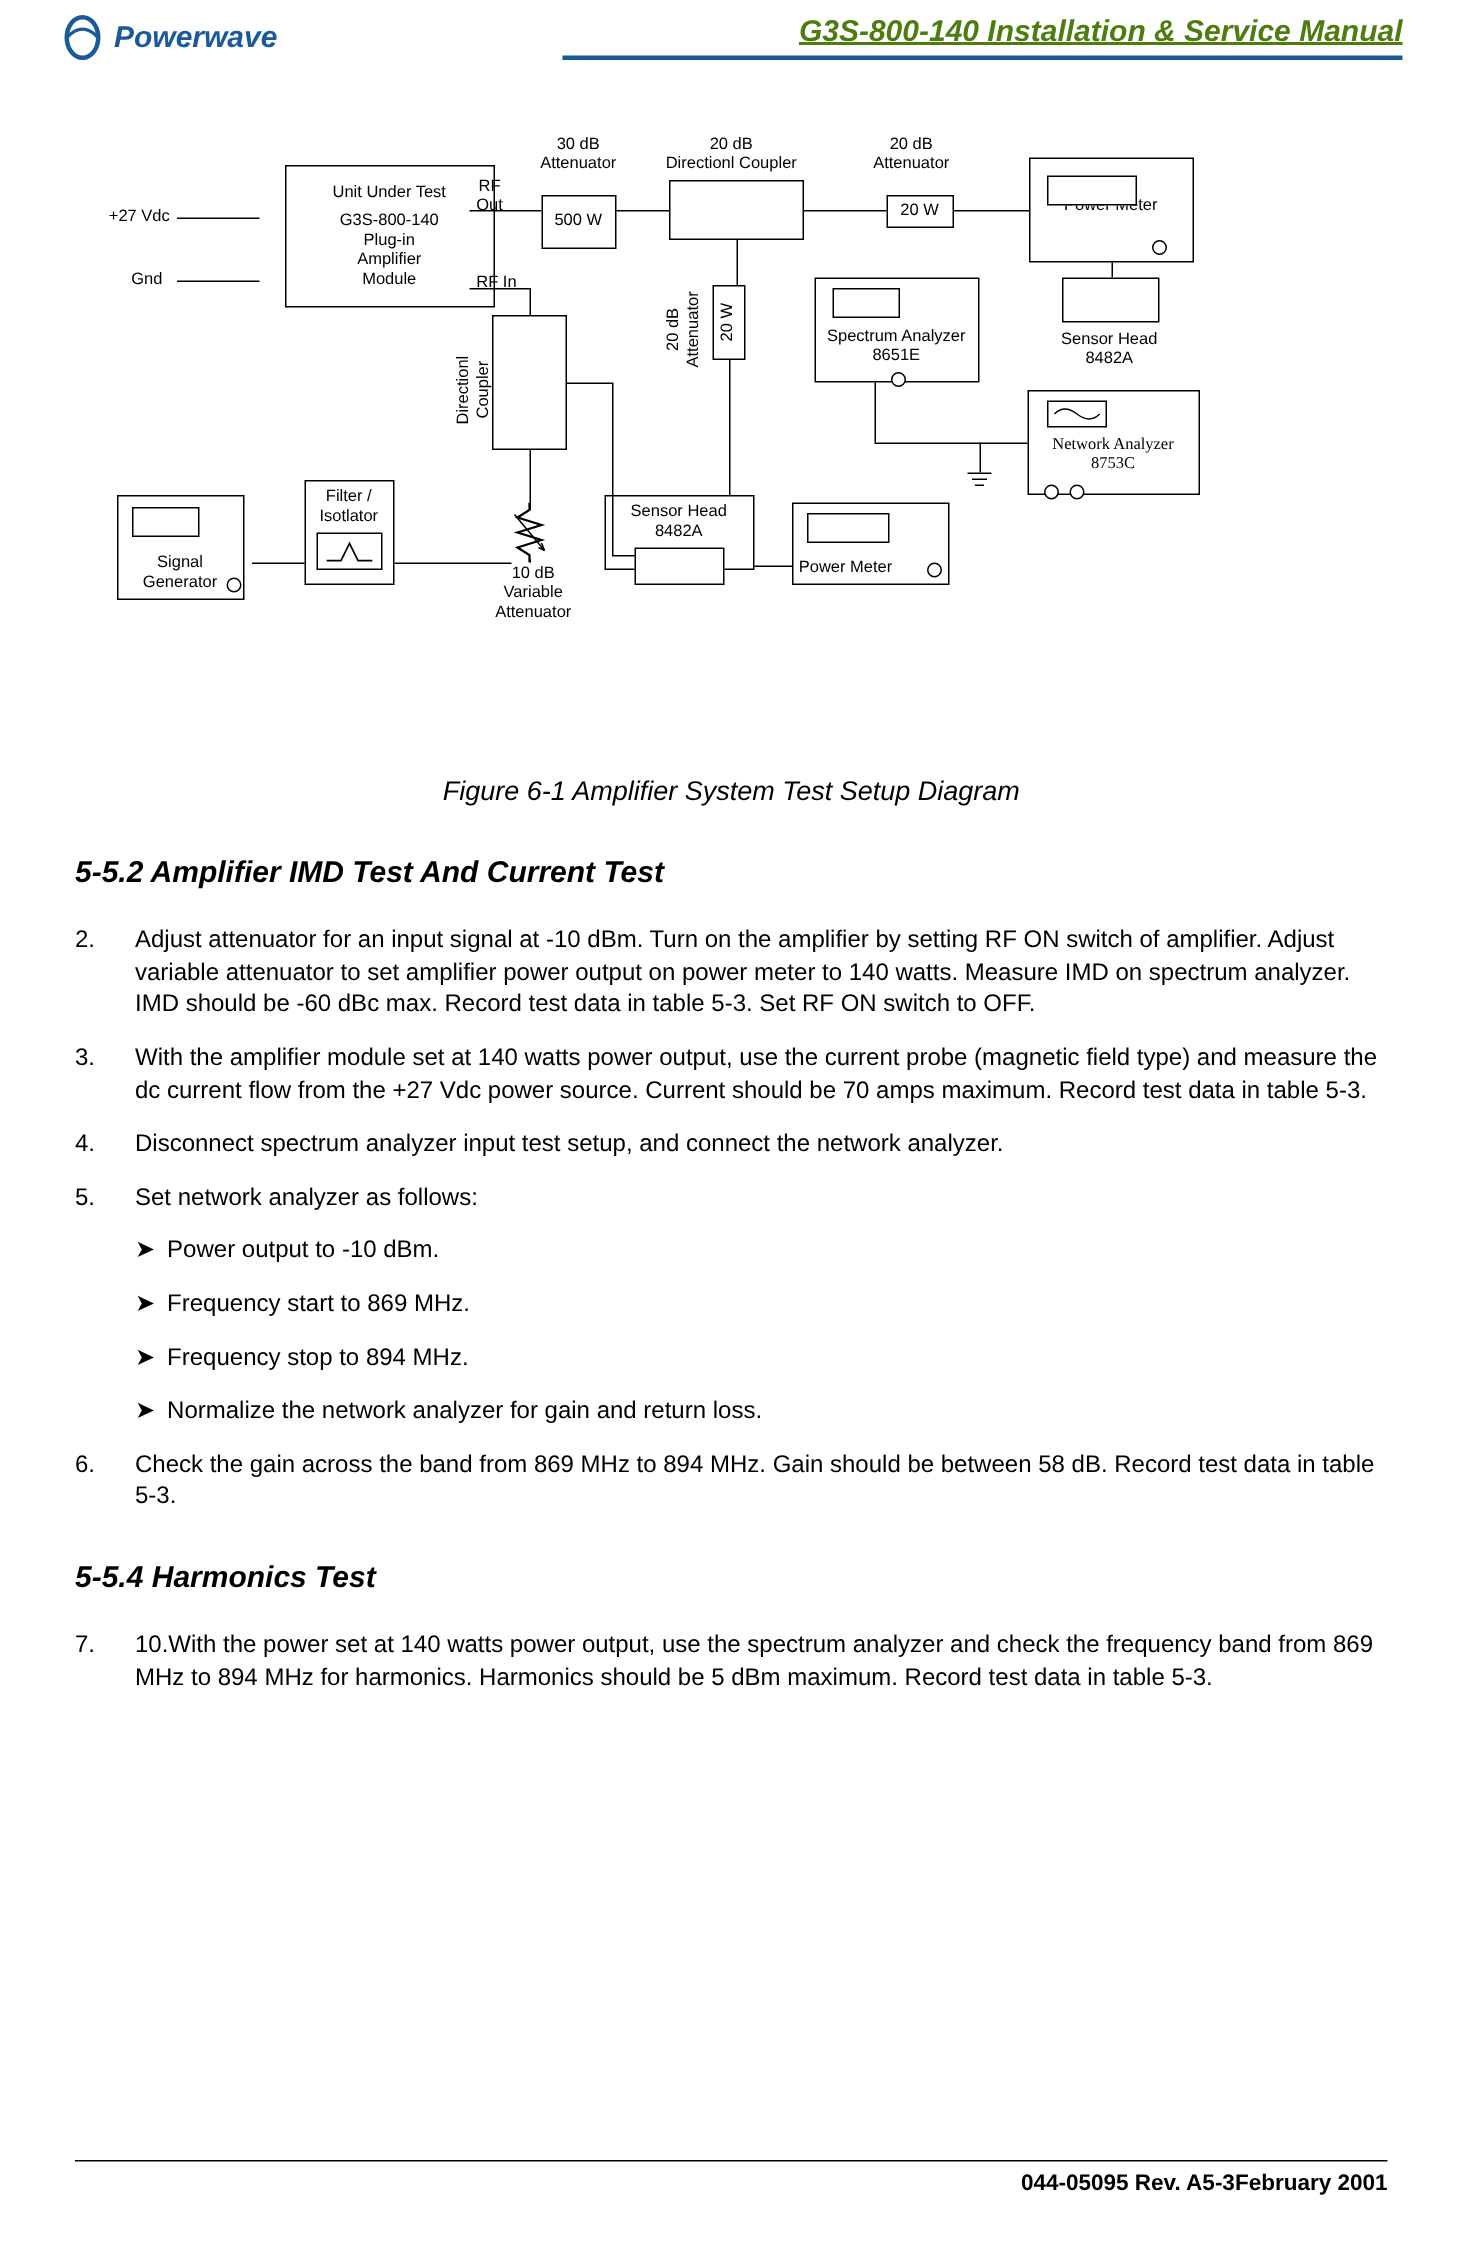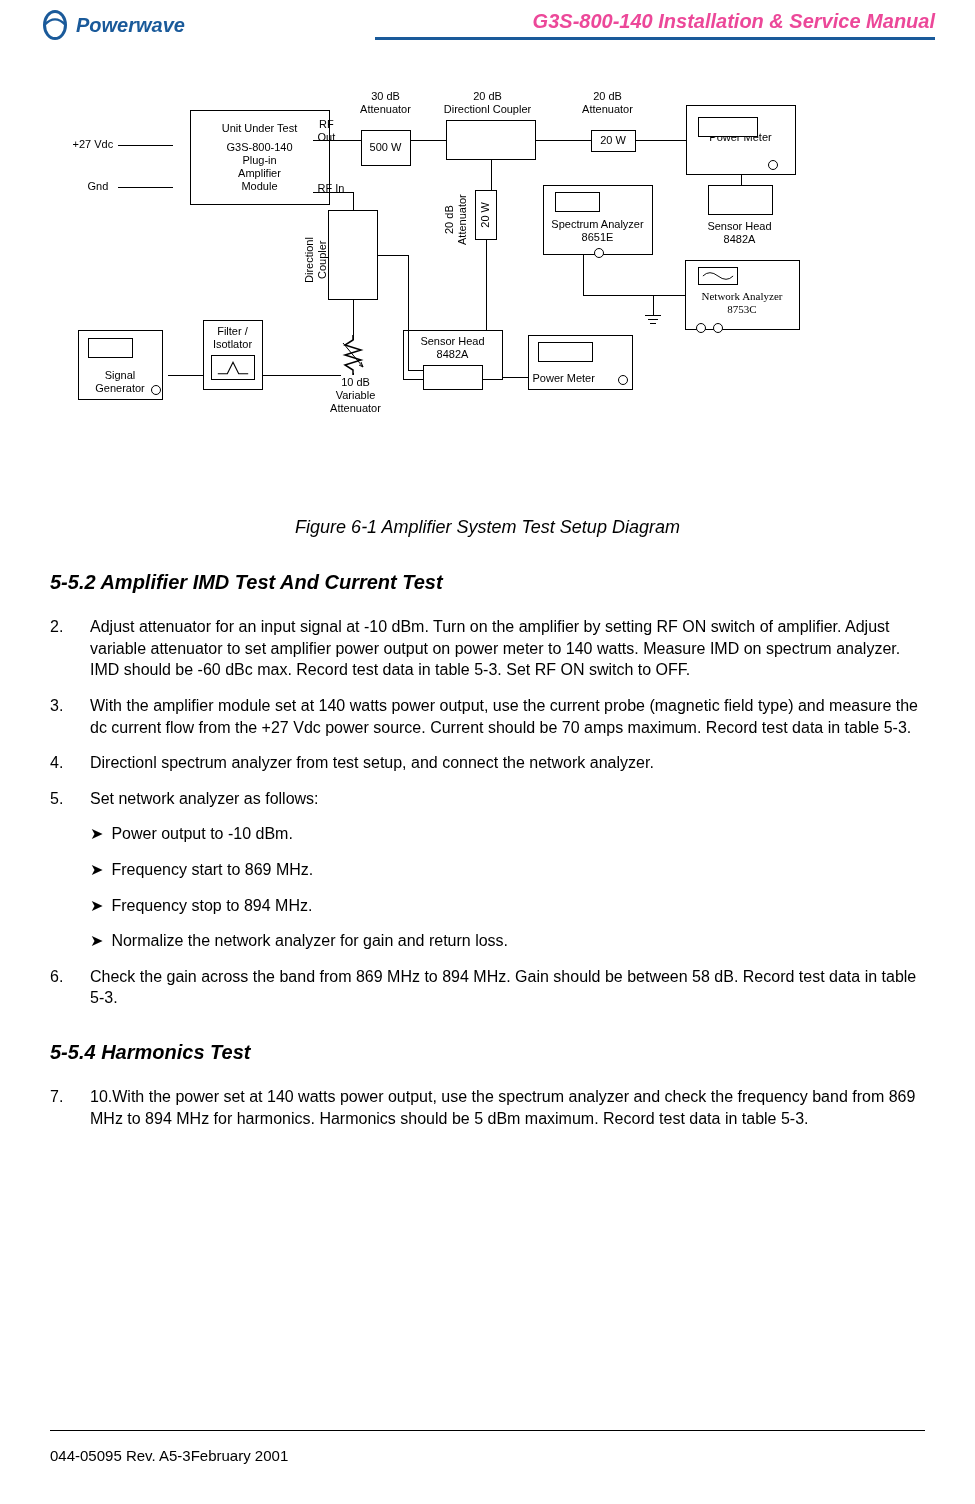--- a/index.html
+++ b/index.html
@@ -35,21 +35,22 @@
     height: 30px;
   }
   .logo-text {
     font-size: 20px;
     font-weight: bold;
     font-style: italic;
     color: #1a5a9a;
   }
   .doc-title {
     text-align: right;
-    color: #ec4899;
+    color: #4d7c0f;
+    text-decoration: underline;
   }
   .doc-title-text {
     font-size: 20px;
     font-weight: bold;
     font-style: italic;
   }
   .header-rule {
     border-bottom: 3px solid #1a5a9a;
     margin-top: 4px;
   }
@@ -103,24 +104,25 @@
     content: "\27A4";
     font-family: Arial;
     margin-right: 8px;
   }
   .footer {
     position: absolute;
     bottom: 40px;
     left: 50px;
     right: 50px;
     border-top: 1px solid #000;
-    padding-top: 16px;
+    padding-top: 6px;
     font-size: 15px;
     display: flex;
-    justify-content: flex-start;
+    justify-content: flex-end;
+    font-weight: bold;
   }
   
   .diagram {
     position: relative;
     width: 830px;
     height: 400px;
     margin: 0 auto;
     font-size: 11px;
   }
   .dbox {
@@ -326,21 +328,21 @@
       </li>
       <li>
         <span class="num">3.</span>
         <span class="txt">With the amplifier module set at 140 watts power output, use the current probe (magnetic field type) and measure the dc current flow from the +27 Vdc power source.  Current should be 70 amps maximum.  Record test data in table 5-3.</span>
       </li>
     </ol>
 
     <ol class="procedure">
       <li>
         <span class="num">4.</span>
-        <span class="txt">Directionl spectrum analyzer from test setup, and connect the network analyzer.</span>
+        <span class="txt">Disconnect spectrum analyzer input test setup, and connect the network analyzer.</span>
       </li>
       <li>
         <span class="num">5.</span>
         <span class="txt">Set network analyzer as follows:</span>
       </li>
     </ol>
     <ul class="sub">
       <li>Power output to -10 dBm.</li>
       <li>Frequency start to 869 MHz.</li>
       <li>Frequency stop to 894 MHz.</li>

